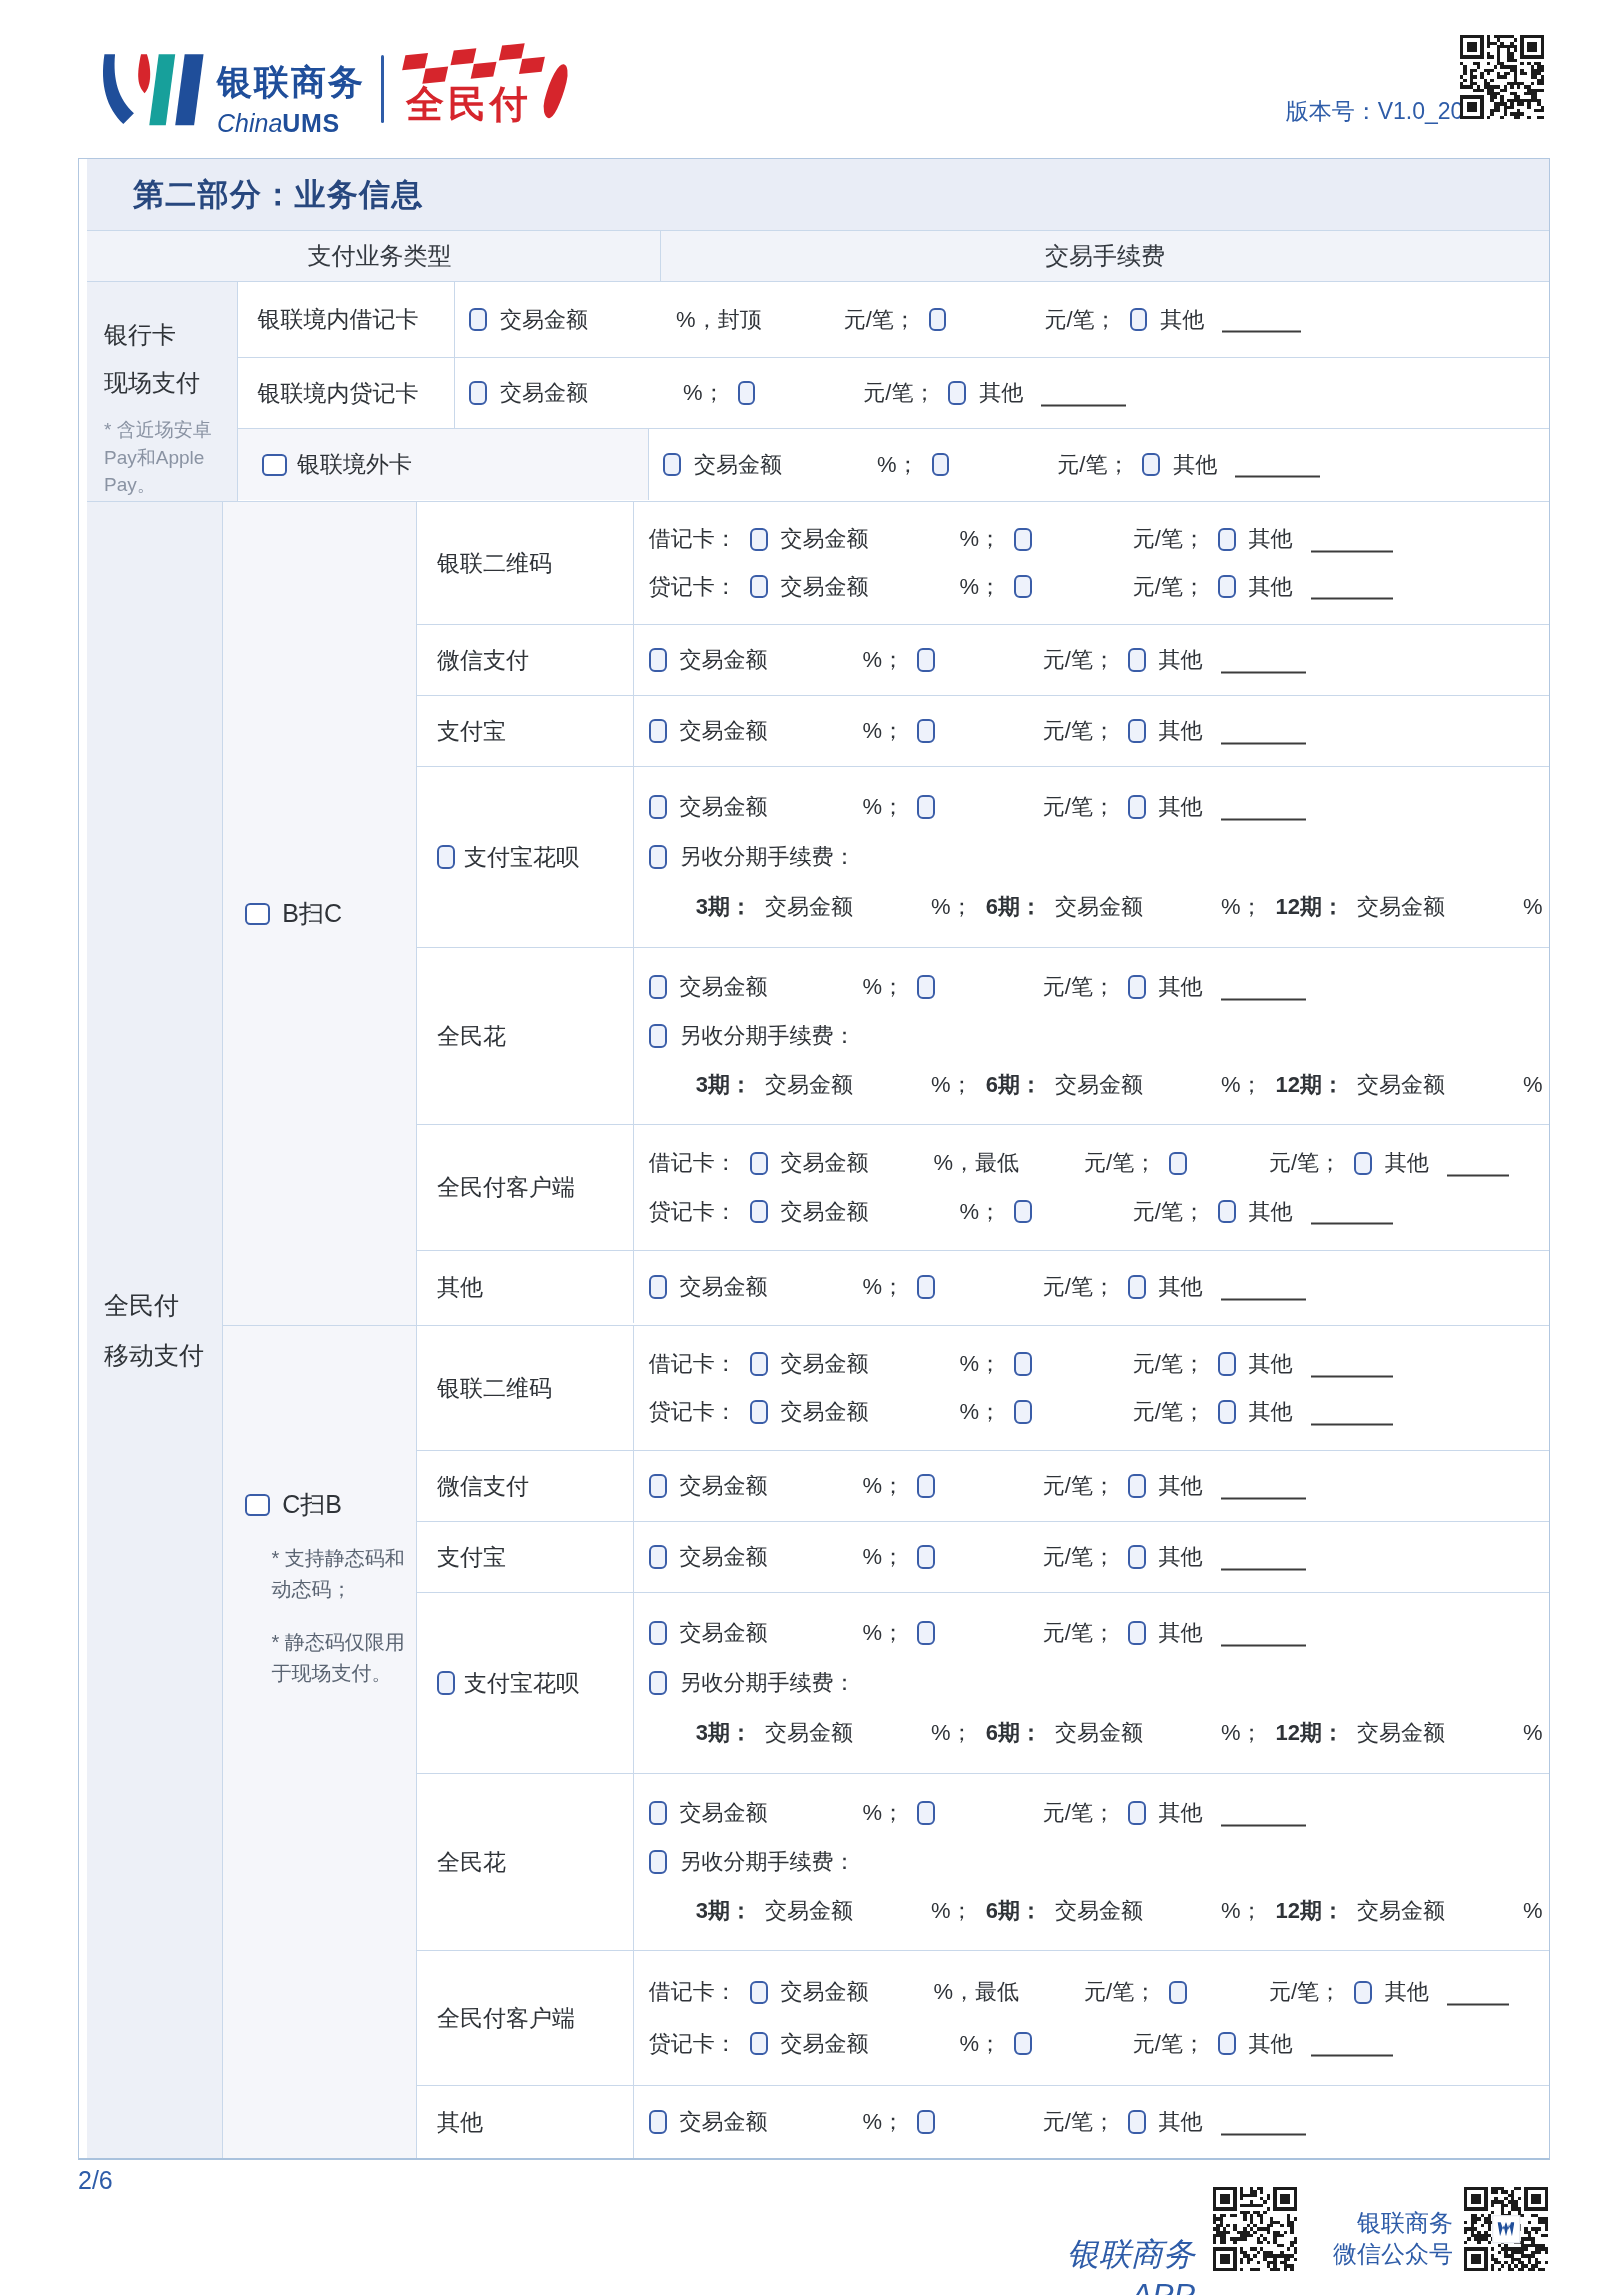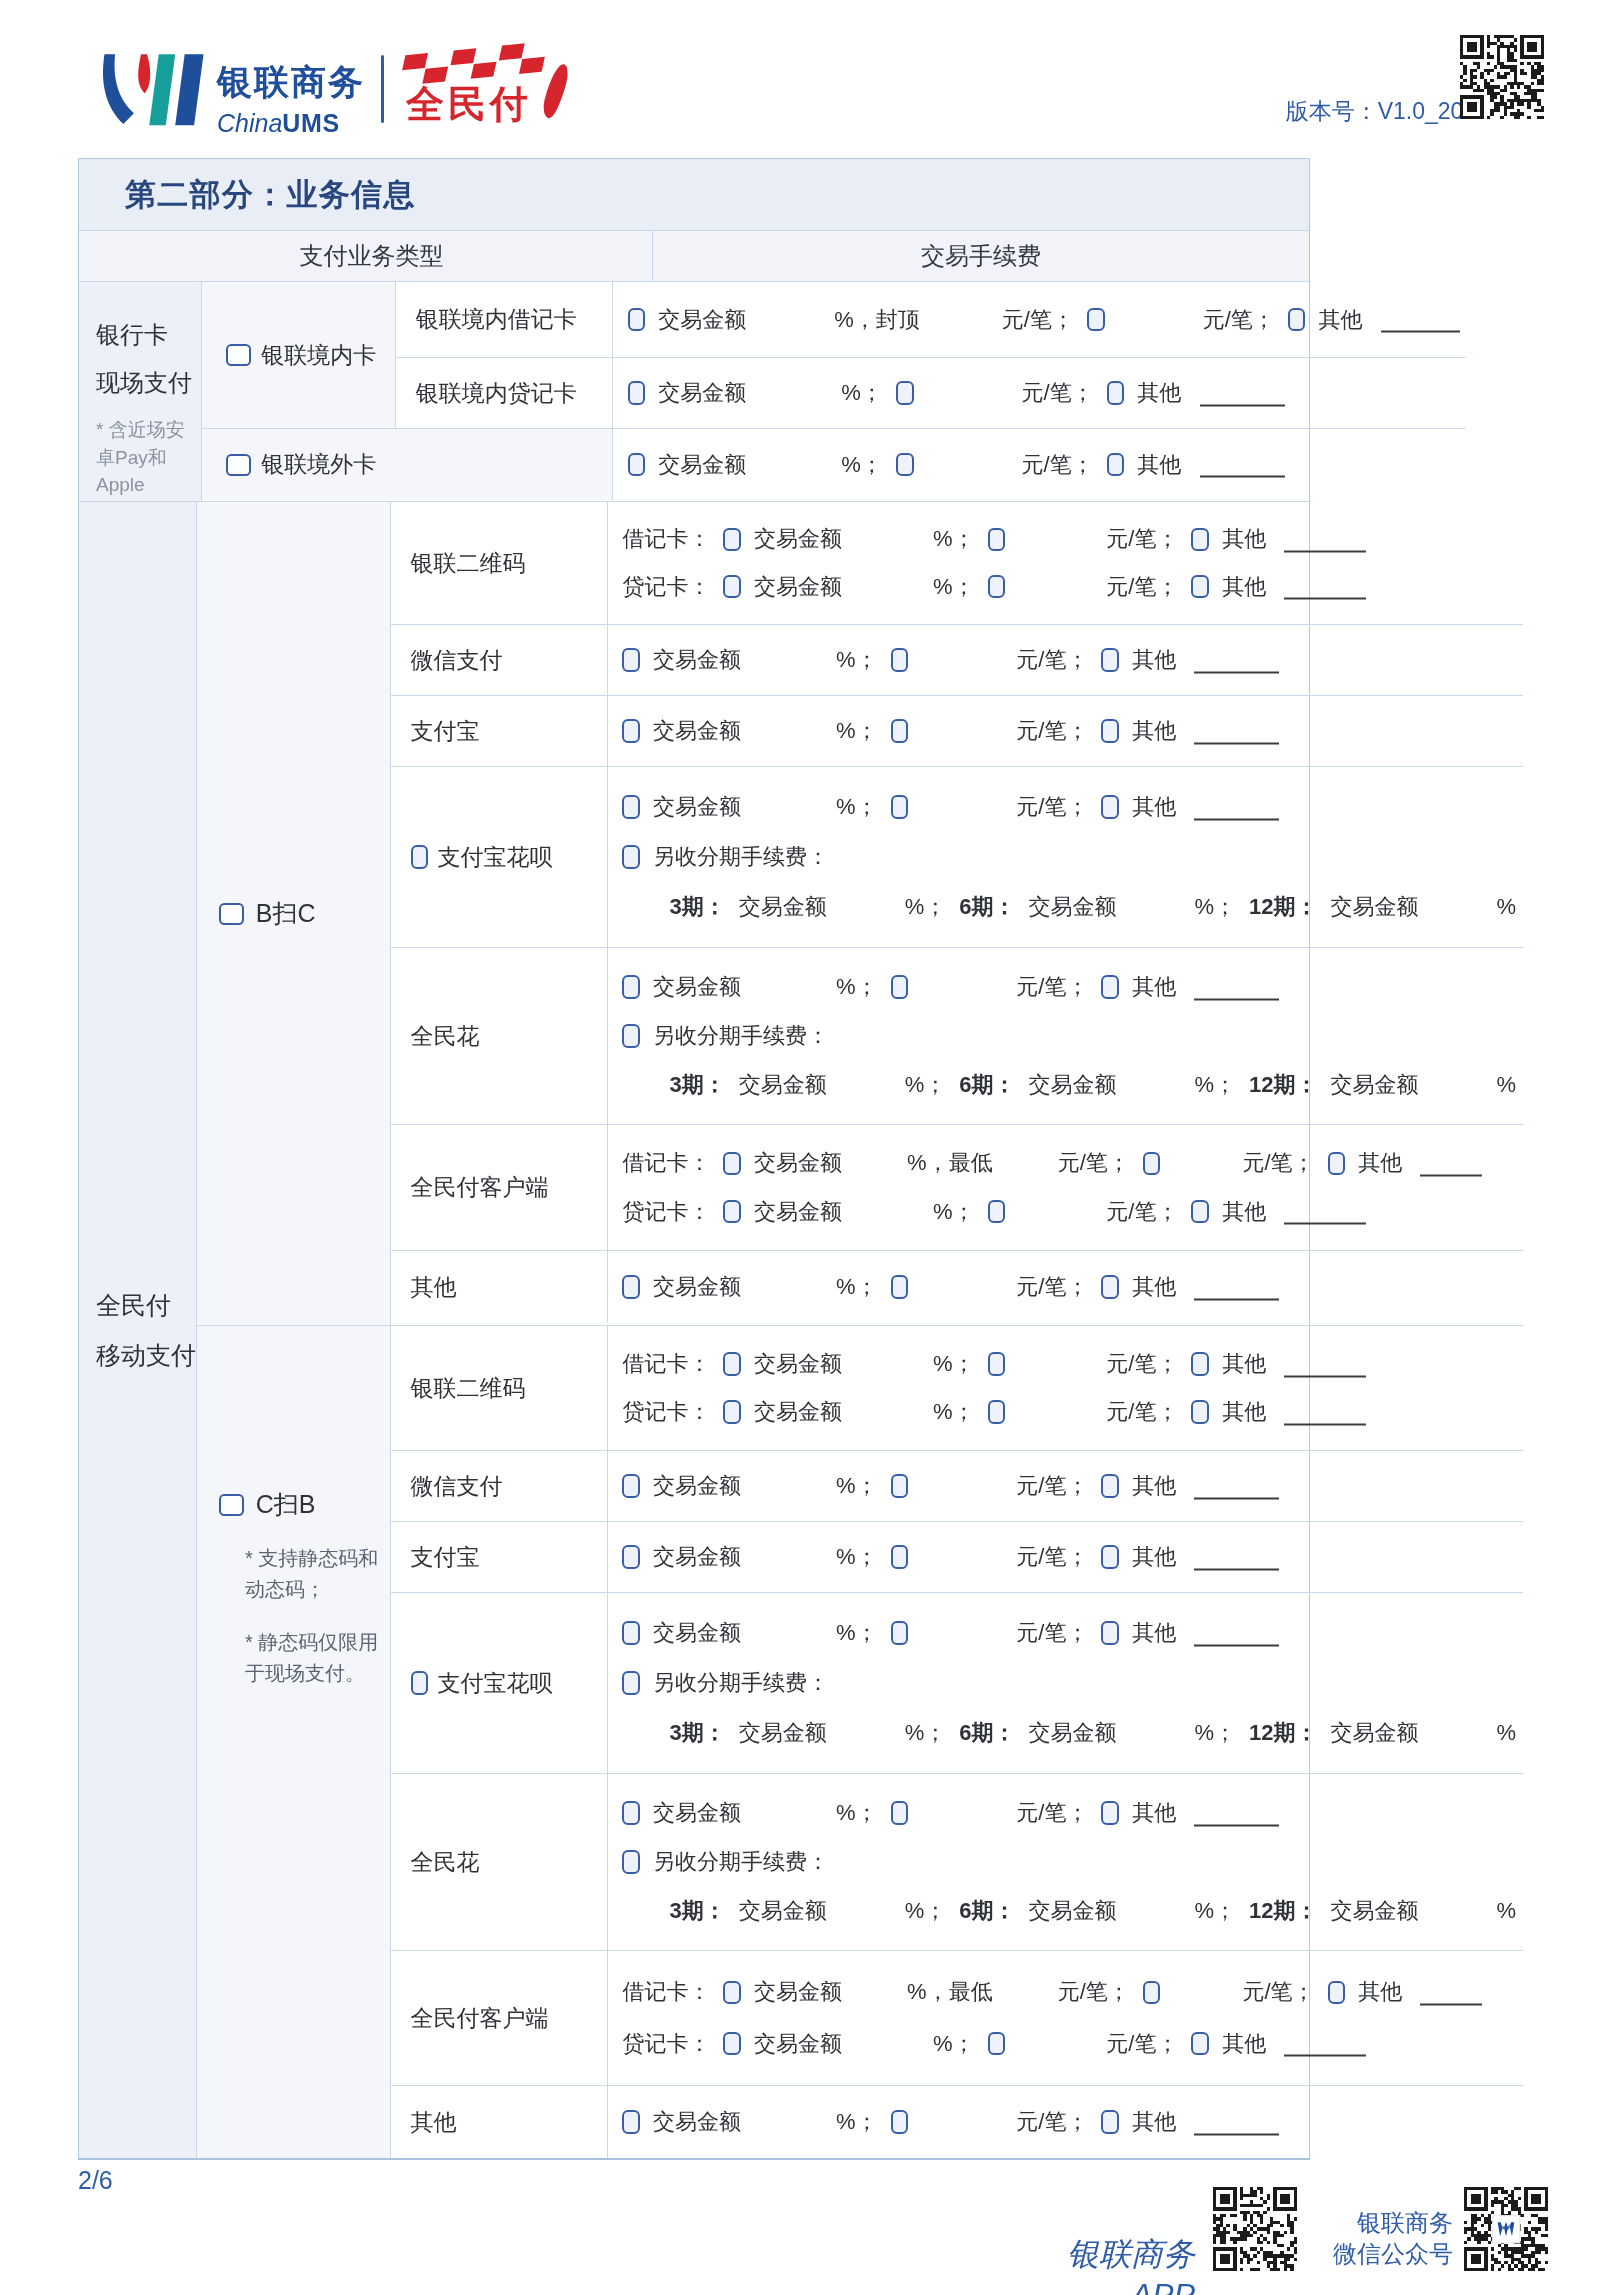--- a/index.html
+++ b/index.html
@@ -34,21 +34,21 @@
   .flag span{display:block;}
   .flag .r{background:var(--red);}
   .product-name{position:absolute;left:406px;top:79px;font-size:38px;font-weight:bold;color:var(--red);letter-spacing:3.9px;}
   .swoosh{position:absolute;left:547px;top:63px;width:17px;height:56px;background:var(--red);border-radius:60% 40% 50% 50%/70% 30% 70% 30%;transform:rotate(14deg);}
   .version-label{position:absolute;left:1157px;top:96px;width:332px;text-align:right;font-size:23px;color:var(--blue);}
   .qr{position:absolute;background:#fff;}
   .qr svg{display:block;width:100%;height:100%;}
   .qr-top{left:1460px;top:35px;width:84px;height:84px;}
 
   
-  .form-table{position:absolute;left:78px;top:158px;width:1232px;border:1.3px solid var(--outer);border-bottom:2.6px solid #a9c2dd;background:#fff;}
+  .form-table{position:absolute;left:78px;top:158px;width:1472px;border:1.3px solid var(--outer);border-bottom:2.6px solid #a9c2dd;background:#fff;padding-left:8px;}
   .titlebar{height:72px;background:var(--titlebg);border-bottom:1.3px solid var(--line);display:flex;align-items:center;padding-left:46px;}
   .titlebar .t{font-size:31px;font-weight:bold;color:var(--navy);letter-spacing:1.3px;}
   .colheader{height:51px;background:var(--headbg);display:flex;border-bottom:1.3px solid var(--line);}
   .colheader .lc{width:562px;border-right:1.3px solid var(--line);display:flex;align-items:center;justify-content:center;font-size:24px;color:#33383f;margin-left:12px;}
   .colheader .rc{flex:1;display:flex;align-items:center;justify-content:center;font-size:24px;color:#33383f;}
 
   .bank-section{display:flex;height:219px;}
   .c1cell{width:151px;border-right:1.3px solid var(--line);background:var(--c1bg);}
   .bank-group{padding:29px 9.2px 0 17px;}
   .bank-group .line{font-size:24px;color:var(--ink);line-height:48px;white-space:nowrap;}
@@ -369,24 +369,20 @@
     </div>
 
     <div class="bank-section">
       <div class="c1cell bank-group">
         <div class="line">银行卡</div>
         <div class="line">现场支付</div>
         <div class="gnote">* 含近场安卓Pay和Apple Pay。</div>
       </div>
       <div class="bank-right">
         <div class="bank-top">
-          <div class="c2cell">
-            <span class="cbx big"></span>
-            <span style="font-size:23px">银联境内卡</span>
-          </div>
           <div class="bank-cards">
             <div class="card-row h1">
               <div class="c3label">银联境内借记卡</div>
               <div class="feecell">
                   <div class="fline">
                     <span class="cbx"></span>
                     <span>交易金额</span>
                     <span class="gap" style="width: 62px;"></span>
                     <span>%，封顶</span>
                     <span class="gap" style="width: 56px;"></span>

